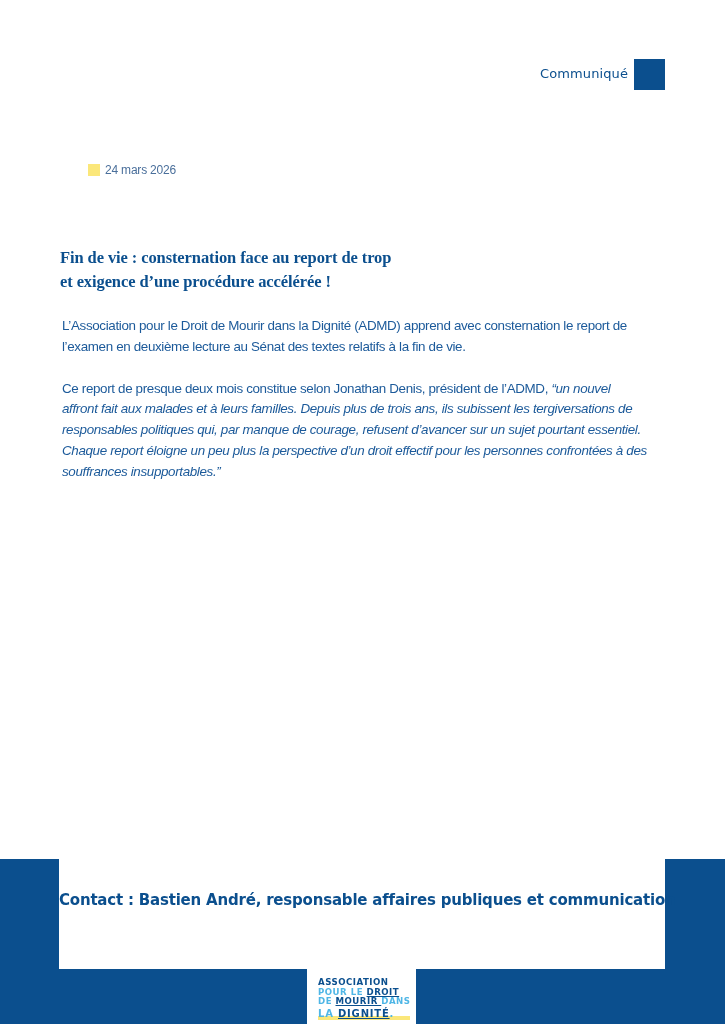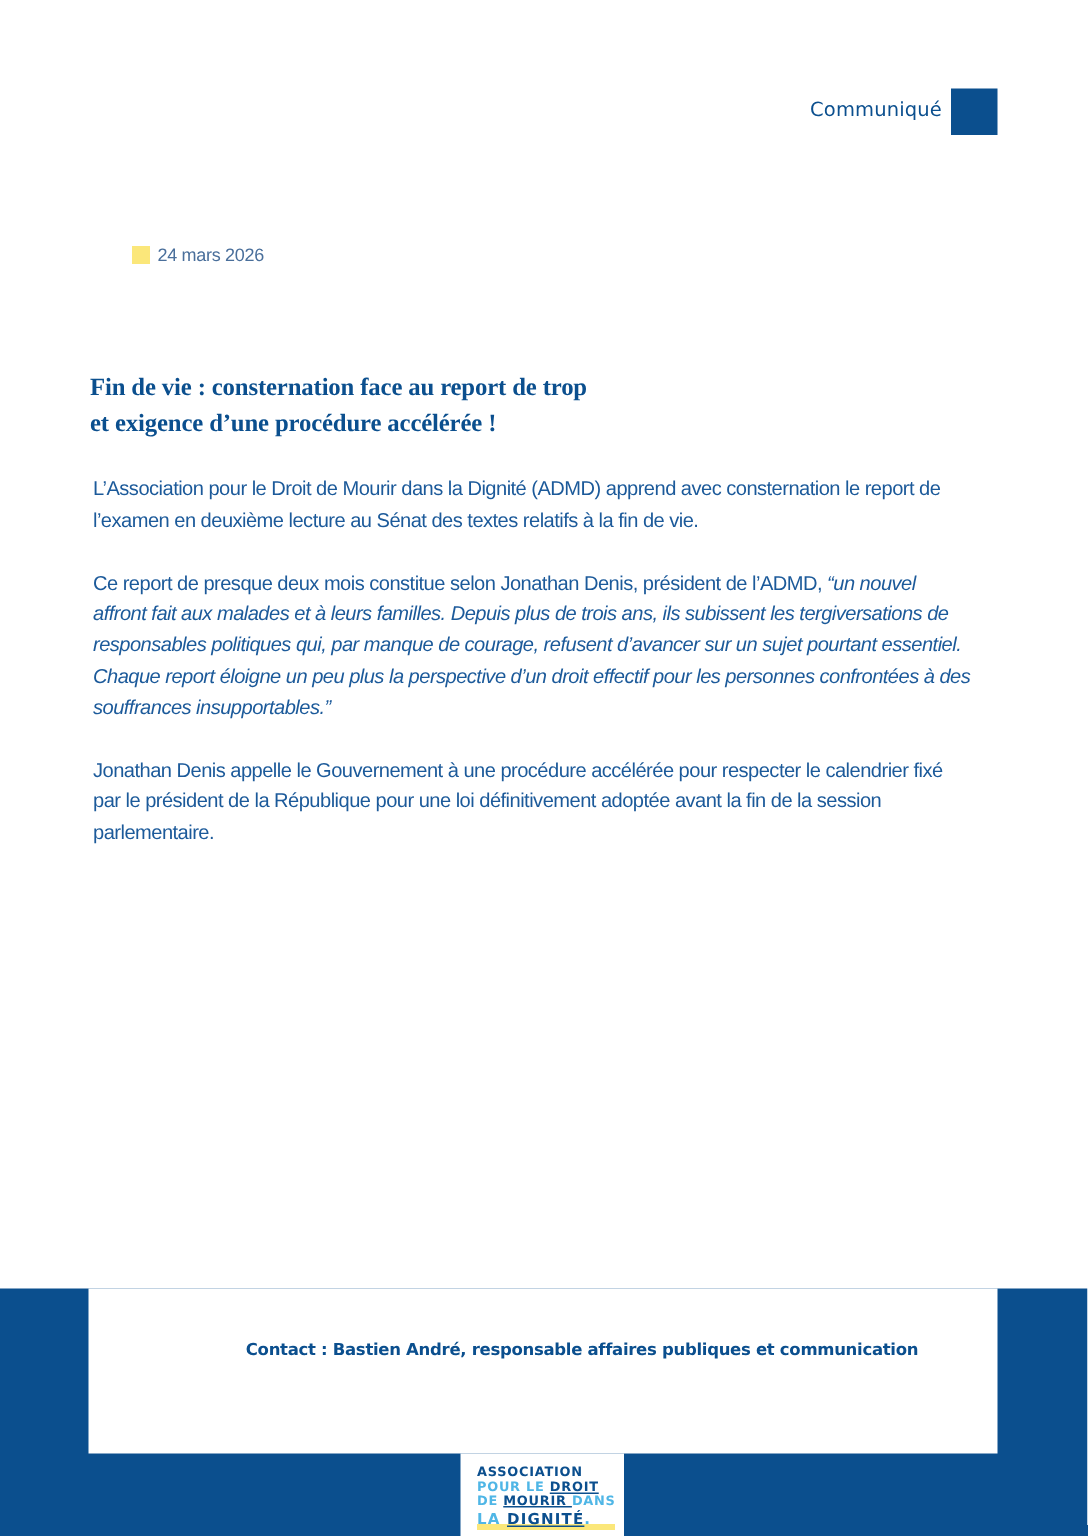--- a/index.html
+++ b/index.html
@@ -38,23 +38,23 @@
   .footer-band {
     position: absolute; left: 0; top: 859px; width: 725px; height: 165px;
     background: #0b4f8e;
   }
   .footer-box {
     position: absolute; left: 59px; top: 859px; width: 606px; height: 110px;
     background: #ffffff;
   }
   .contact {
     position: absolute; left: 59px; width: 658px; top: 892px;
-    text-align: center; color: #0b4f8e;
+    text-align: left; color: #0b4f8e;
     font-family: "DejaVu Sans", sans-serif; font-weight: bold;
-    font-size: 11px; line-height: 16px; letter-spacing: -0.2px;
+    font-size: 15px; line-height: 16px; letter-spacing: -0.2px;
   }
   .logo-box {
     position: absolute; left: 307px; top: 969px; width: 109px; height: 55px;
     background: #ffffff;
   }
   .logo {
     position: absolute; left: 318px; top: 978px;
     font-family: "DejaVu Sans", sans-serif; font-weight: bold;
     font-size: 8.6px; line-height: 9.5px; letter-spacing: 0.5px;
   }
@@ -77,21 +77,20 @@
 </div>
 
 <div class="title">
   <div>Fin de vie : consternation face au report de trop</div>
   <div>et exigence d’une procédure accélérée !</div>
 </div>
 
 <div class="body">
   <p>L’Association pour le Droit de Mourir dans la Dignité (ADMD) apprend avec consternation le report de l’examen en deuxième lecture au Sénat des textes relatifs à la fin de vie.</p>
   <p><span>Ce report de presque deux mois constitue selon Jonathan Denis, président de l’ADMD, </span><em>“un nouvel affront fait aux malades et à leurs familles. Depuis plus de trois ans, ils subissent les tergiversations de responsables politiques qui, par manque de courage, refusent d’avancer sur un sujet pourtant essentiel. Chaque report éloigne un peu plus la perspective d’un droit effectif pour les personnes confrontées à des souffrances insupportables.”</em></p>
-  <p>Jonathan Denis appelle le Gouvernement à une procédure accélérée pour respecter le calendrier fixé par le président de la République pour une loi définitivement adoptée avant la fin de la session parlementaire.</p>
 </div>
 
 <div class="footer-band"></div>
 <div class="footer-box"></div>
 <div class="contact">
   <div>Contact : Bastien André, responsable affaires publiques et communication</div>
 </div>
 
 <div class="logo-box"></div>
 <div class="logo">

